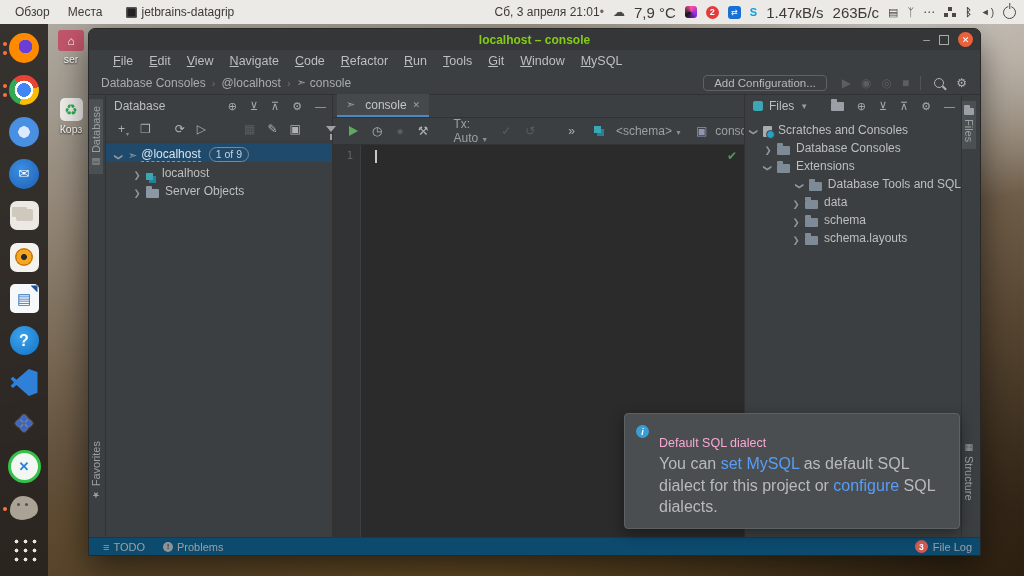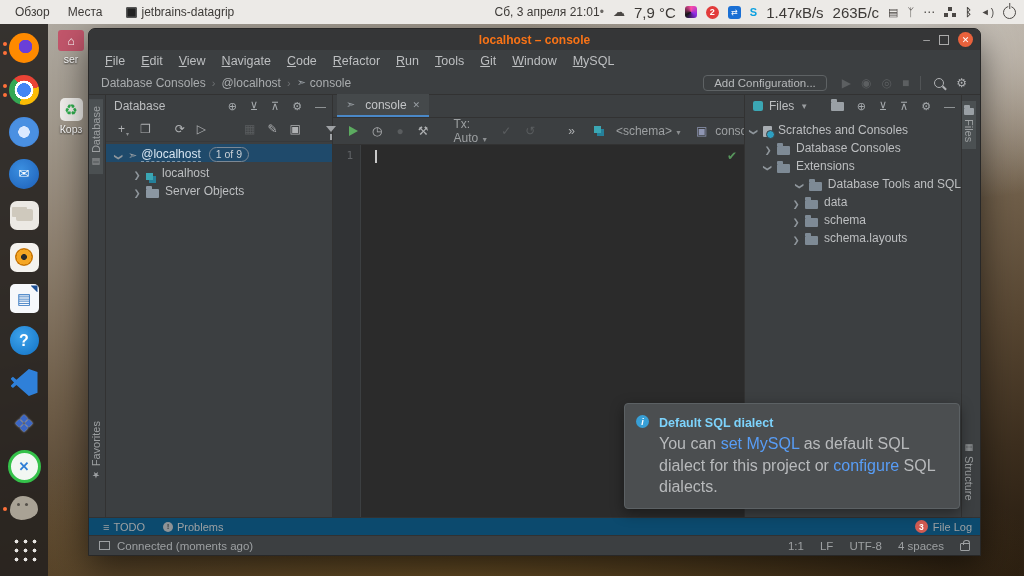--- a/index.html
+++ b/index.html
@@ -90,27 +90,27 @@
   .di-home{width:26px;height:21px;margin:0 auto;border-radius:3px;background:#c2566b;color:#fff;
     display:flex;align-items:center;justify-content:center;font-size:12px;}
   .di-trash{width:23px;height:23px;margin:0 auto;border-radius:5px;background:#f1efec;color:#2fae4e;
     display:flex;align-items:center;justify-content:center;font-size:15px;}
   
   .window{position:absolute;left:88px;top:28px;width:893px;height:528px;background:#3c3f41;
     border:1px solid #282828;border-radius:7px 7px 0 0;box-shadow:0 12px 34px rgba(0,0,0,.55);
     display:flex;flex-direction:column;z-index:20;color:#bbbdbf;box-sizing:border-box;}
   .titlebar{height:21px;background:#353637;border-radius:6px 6px 0 0;position:relative;
     display:flex;align-items:center;flex:0 0 auto;}
-  .wtitle{position:absolute;left:0;right:0;text-align:center;font-size:12px;font-weight:bold;color:#f97316;}
+  .wtitle{position:absolute;left:0;right:0;text-align:center;font-size:12px;font-weight:bold;color:#84cc16;}
   .wbtns{margin-left:auto;display:flex;align-items:center;gap:9px;padding-right:7px;z-index:2;}
   .wmin{color:#ababab;font-size:12px;line-height:10px;cursor:pointer;}
   .wmax{width:8px;height:8px;border:1.5px solid #ababab;cursor:pointer;}
   .wclose{width:15px;height:15px;border-radius:50%;background:#e9623c;color:#fff;font-size:9px;
     display:flex;align-items:center;justify-content:center;cursor:pointer;}
-  .menubar{height:21px;display:flex;align-items:center;gap:4px;padding-left:10px;flex:0 0 auto;
+  .menubar{height:21px;display:flex;align-items:center;gap:4px;padding-left:18px;flex:0 0 auto;
     background:#3c3f41;font-size:12.5px;}
   .mitem{display:inline-block;padding:0 6px;color:#bdbfc1;cursor:pointer;}
   .mitem::first-letter{text-decoration:underline;}
   .toolbar{height:23px;display:flex;align-items:center;padding:0 8px 0 12px;flex:0 0 auto;
     background:#3c3f41;border-bottom:1px solid #323232;font-size:12px;}
   .crumb{color:#a9acae;cursor:pointer;}
   .bc-sep{color:#6e7173;margin:0 6px;font-size:11px;}
   .plane{color:#9aa0a5;font-size:11px;margin-right:4px;}
   .tb-spacer{flex:1;}
   .addcfg{border:1px solid #5e6264;border-radius:4px;background:transparent;color:#b7b9bb;
@@ -192,21 +192,21 @@
     padding:4px 7px 0 0;box-sizing:border-box;flex:0 0 auto;}
   .ecaret{position:absolute;left:42px;top:5px;width:1.5px;height:13px;background:#c8c8c8;}
   .echeck{position:absolute;right:7px;top:4px;color:#57965c;font-size:12px;}
   
   .notif{position:absolute;right:20px;bottom:8px;width:336px;background:#4b4e50;border:1px solid #5c6164;
     border-radius:4px;box-shadow:0 4px 14px rgba(0,0,0,.4);padding:8px 12px 10px 34px;z-index:30;
     box-sizing:border-box;}
   .ninfo{position:absolute;left:11px;top:11px;width:13px;height:13px;border-radius:50%;background:#389fd6;
     color:#fff;font-size:9px;font-weight:bold;font-style:italic;display:flex;align-items:center;
     justify-content:center;}
-  .ntitle{font-size:12.5px;font-weight:bold;color:#7dd3fc;margin:4px 0 3px 0;}
+  .ntitle{font-size:12.5px;font-weight:normal;color:#f9a8d4;margin:14px 0 3px 0;}
   .nbody{font-size:16px;color:#b8babc;line-height:1.35;margin:0;}
   .nlink{color:#589df6;cursor:pointer;}
   
   .toolwinbar{height:17px;background:#0c4a6e;border-top:1px solid #323232;display:flex;align-items:center;
     font-size:11px;color:#9da0a2;padding:0 8px 0 14px;flex:0 0 auto;}
   .twi{display:flex;align-items:center;gap:4px;margin-right:18px;cursor:pointer;}
   .todoIc::before{content:"≡";font-size:11px;color:#9da0a2;}
   .probIc{width:10px;height:10px;border-radius:50%;background:#8f9396;color:#3c3f41;font-size:8px;
     font-weight:bold;display:flex;align-items:center;justify-content:center;}
   .tw-right{margin-left:auto;display:flex;align-items:center;gap:5px;cursor:pointer;}
@@ -516,25 +516,14 @@
       <span class="twi">
         <span class="probIc">!</span>
         <span>Problems</span>
       </span>
       <span class="tw-right">
         <span class="evbadge">3</span>
         <span>File Log</span>
       </span>
     </div>
 
-    <div class="statusbar">
-      <span class="stIc"></span>
-      <span>Connected (moments ago)</span>
-      <span class="st-right">
-        <span class="st-item">1:1</span>
-        <span class="st-item">LF</span>
-        <span class="st-item">UTF-8</span>
-        <span class="st-item">4 spaces</span>
-        <span class="lock"></span>
-      </span>
-    </div>
   </div>
 </div>
 
 </body></html>

